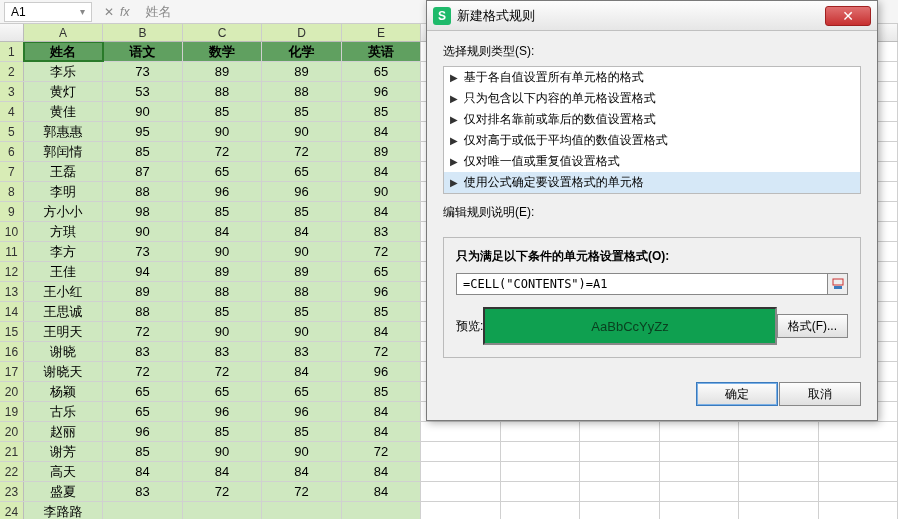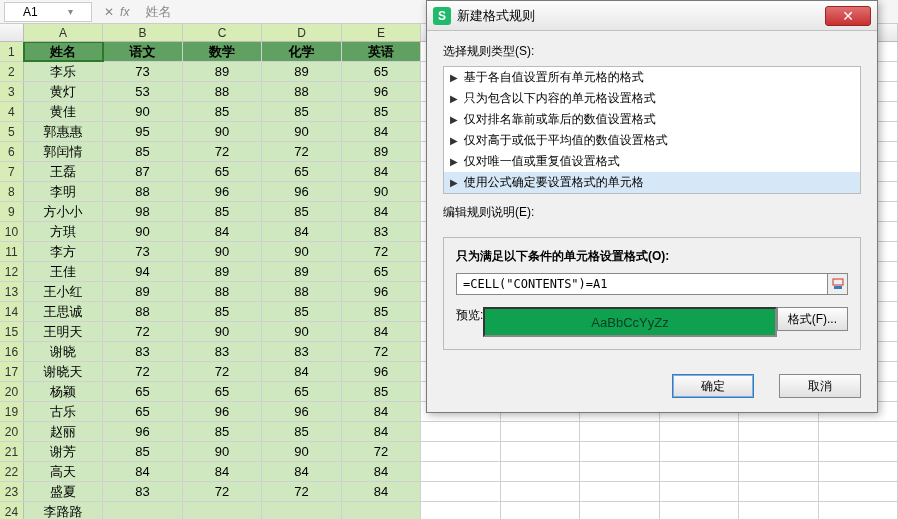--- a/index.html
+++ b/index.html
@@ -1,20 +1,20 @@
 <!DOCTYPE html>
 <html><head>
 <meta charset="utf-8">
 <style>
 * { box-sizing: border-box; margin: 0; padding: 0; font-family: "Microsoft YaHei", SimSun, Arial, sans-serif; }
 body { width: 898px; height: 519px; background: #fff; position: relative; overflow: hidden; font-size: 12px; }
 
 
 .formula-bar { height: 24px; background: #f5f5f5; border-bottom: 1px solid #ccc; display: flex; align-items: center; }
-.name-box { width: 88px; height: 20px; background: #fff; border: 1px solid #ccc; margin: 0 4px; padding: 0 18px; display: flex; align-items: center; font-size: 12px; }
+.name-box { width: 88px; height: 20px; background: #fff; border: 1px solid #ccc; margin: 0 4px; padding: 0 6px; display: flex; align-items: center; font-size: 12px; }
 .name-box-arrow { margin-left: auto; color: #888; font-size: 10px; }
 .fx-zone { display: flex; align-items: center; gap: 6px; padding: 0 8px; color: #888; }
 .fx-zone .fx { font-style: italic; text-align: right; }
 .formula-display { color: #888; padding: 0 8px; font-size: 13px; }
 
 
 .sheet { position: absolute; top: 24px; left: 0; right: 0; bottom: 0; overflow: hidden; display: flex; flex-direction: column; }
 .col-headers { display: flex; height: 18px; background: linear-gradient(#f8f8f8,#e8e8e8); border-bottom: 1px solid #bbb; }
 .corner { width: 24px; border-right: 1px solid #bbb; }
 .col-h { width: 80px; text-align: center; border-right: 1px solid #ccc; font-size: 12px; color: #333; line-height: 18px; }
@@ -39,25 +39,25 @@
 .rule-list { border: 1px solid #bbb; background: #fff; margin-bottom: 10px; }
 .rule-item { display: flex; align-items: center; padding: 2px 6px; font-size: 12px; border-bottom: 0px solid transparent; }
 .rule-item .tri { font-size: 10px; margin-right: 6px; color: #333; }
 .rule-item.selected { background: #d6e8f7; }
 .fieldset { border: 1px solid #bbb; padding: 10px 12px 12px; margin-top: 16px; }
 .fieldset .legend { font-size: 12px; font-weight: bold; margin-bottom: 8px; }
 .formula-row { display: flex; align-items: center; margin-bottom: 12px; }
 .formula-input { flex: 1; height: 22px; border: 1px solid #888; background: #fff; padding: 0 6px; font-size: 12px; font-family: SimSun, monospace; }
 .range-btn { width: 20px; height: 22px; border: 1px solid #888; border-left: none; background: #eee; display: flex; align-items: center; justify-content: center; }
 .range-btn svg { width: 12px; height: 12px; }
-.preview-row { display: flex; gap: 0; }
+.preview-row { display: flex; align-items: center; gap: 0; }
 .preview-label { font-size: 12px; }
-.preview-box { flex: 1; height: 30px; background: #0fa050; border: 2px inset #888; color: #0a4020; display: flex; align-items: center; justify-content: center; font-size: 13px; }
+.preview-box { flex: 1; height: 38px; background: #0fa050; border: 2px inset #888; color: #0a4020; display: flex; align-items: center; justify-content: center; font-size: 13px; }
 .fmt-btn { height: 24px; padding: 0 10px; border: 1px solid #888; background: linear-gradient(#fdfdfd,#e0e0e0); font-size: 12px; }
-.dlg-buttons { display: flex; justify-content: flex-end; gap: 25px; padding: 10px 16px 14px; }
+.dlg-buttons { display: flex; justify-content: flex-end; gap: 1px; padding: 10px 16px 14px; }
 .dlg-btn { width: 82px; height: 24px; border: 1px solid #888; background: linear-gradient(#fdfdfd,#e0e0e0); font-size: 12px; }
 .dlg-btn.primary { border: 1px solid #3a7abd; box-shadow: 0 0 0 1px #7ab0e6 inset; }
 
 
 .cell.blank { background: #fff; }
 </style>
 </head>
 <body>
 
 <div class="formula-bar">

